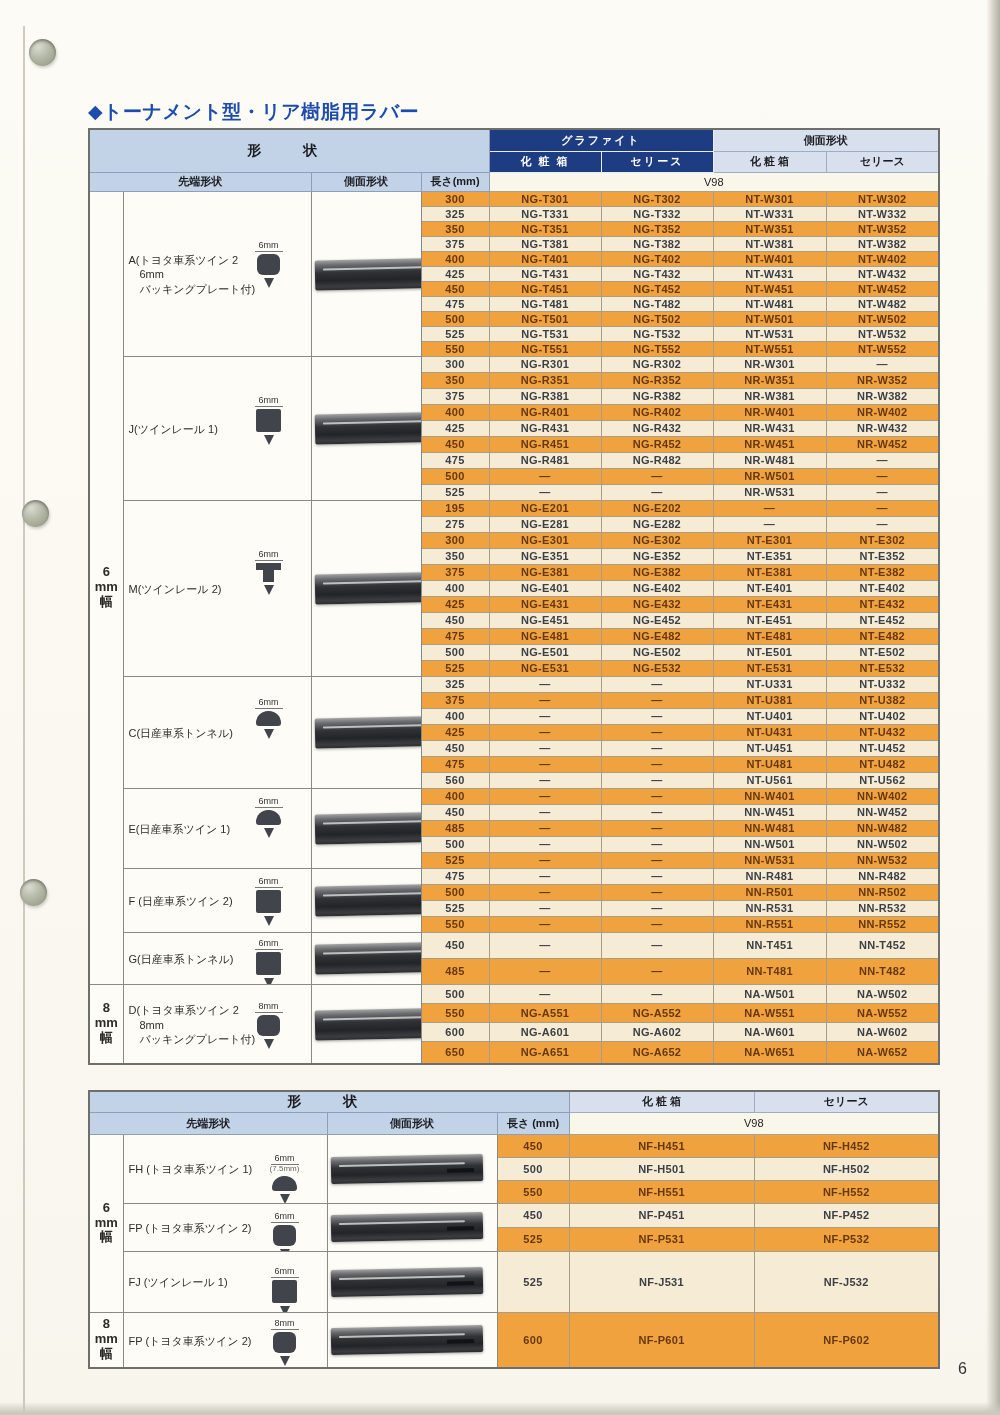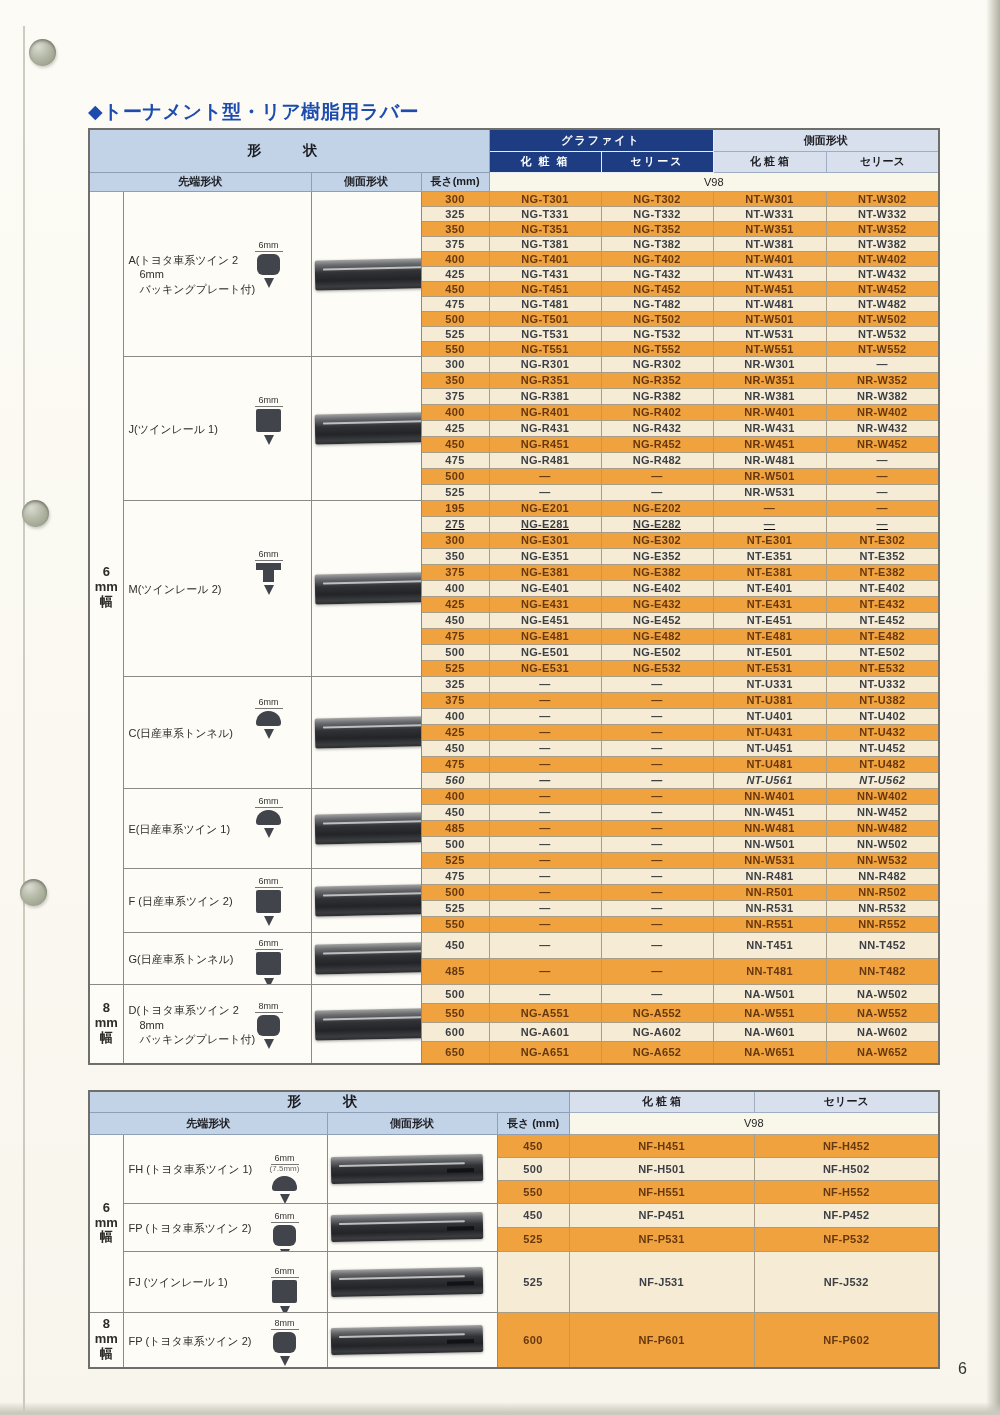--- a/index.html
+++ b/index.html
@@ -305,21 +305,21 @@
           </td>
           <td class="side-cell" rowspan="11">
             <div class="photo" style="width: 150px; height: 30px;"></div>
           </td>
           <td class="data len">195</td>
           <td class="data">NG-E201</td>
           <td class="data">NG-E202</td>
           <td class="data">—</td>
           <td class="data">—</td>
         </tr>
-        <tr class="row-c" style="height: 16px; text-decoration: underline;">
+        <tr class="row-c" style="height: 16px;">
           <td class="data len">275</td>
           <td class="data">NG-E281</td>
           <td class="data">NG-E282</td>
           <td class="data">—</td>
           <td class="data">—</td>
         </tr>
         <tr class="row-o" style="height: 16px;">
           <td class="data len">300</td>
           <td class="data">NG-E301</td>
           <td class="data">NG-E302</td>
@@ -424,21 +424,21 @@
           <td class="data">NT-U451</td>
           <td class="data">NT-U452</td>
         </tr>
         <tr class="row-o" style="height: 16px;">
           <td class="data len">475</td>
           <td class="data">—</td>
           <td class="data">—</td>
           <td class="data">NT-U481</td>
           <td class="data">NT-U482</td>
         </tr>
-        <tr class="row-c" style="height: 16px; font-style: italic;">
+        <tr class="row-c" style="height: 16px;">
           <td class="data len">560</td>
           <td class="data">—</td>
           <td class="data">—</td>
           <td class="data">NT-U561</td>
           <td class="data">NT-U562</td>
         </tr>
         <tr class="row-o" style="height: 16px;">
           <td class="tip-cell" rowspan="5">
             <div class="sec-label">E(日産車系ツイン 1)</div>
             <div class="tipfig" style="right: 16px; top: 5px;"><div class="dim">6mm</div><div class="cap dome"></div><div class="pin"></div></div>

